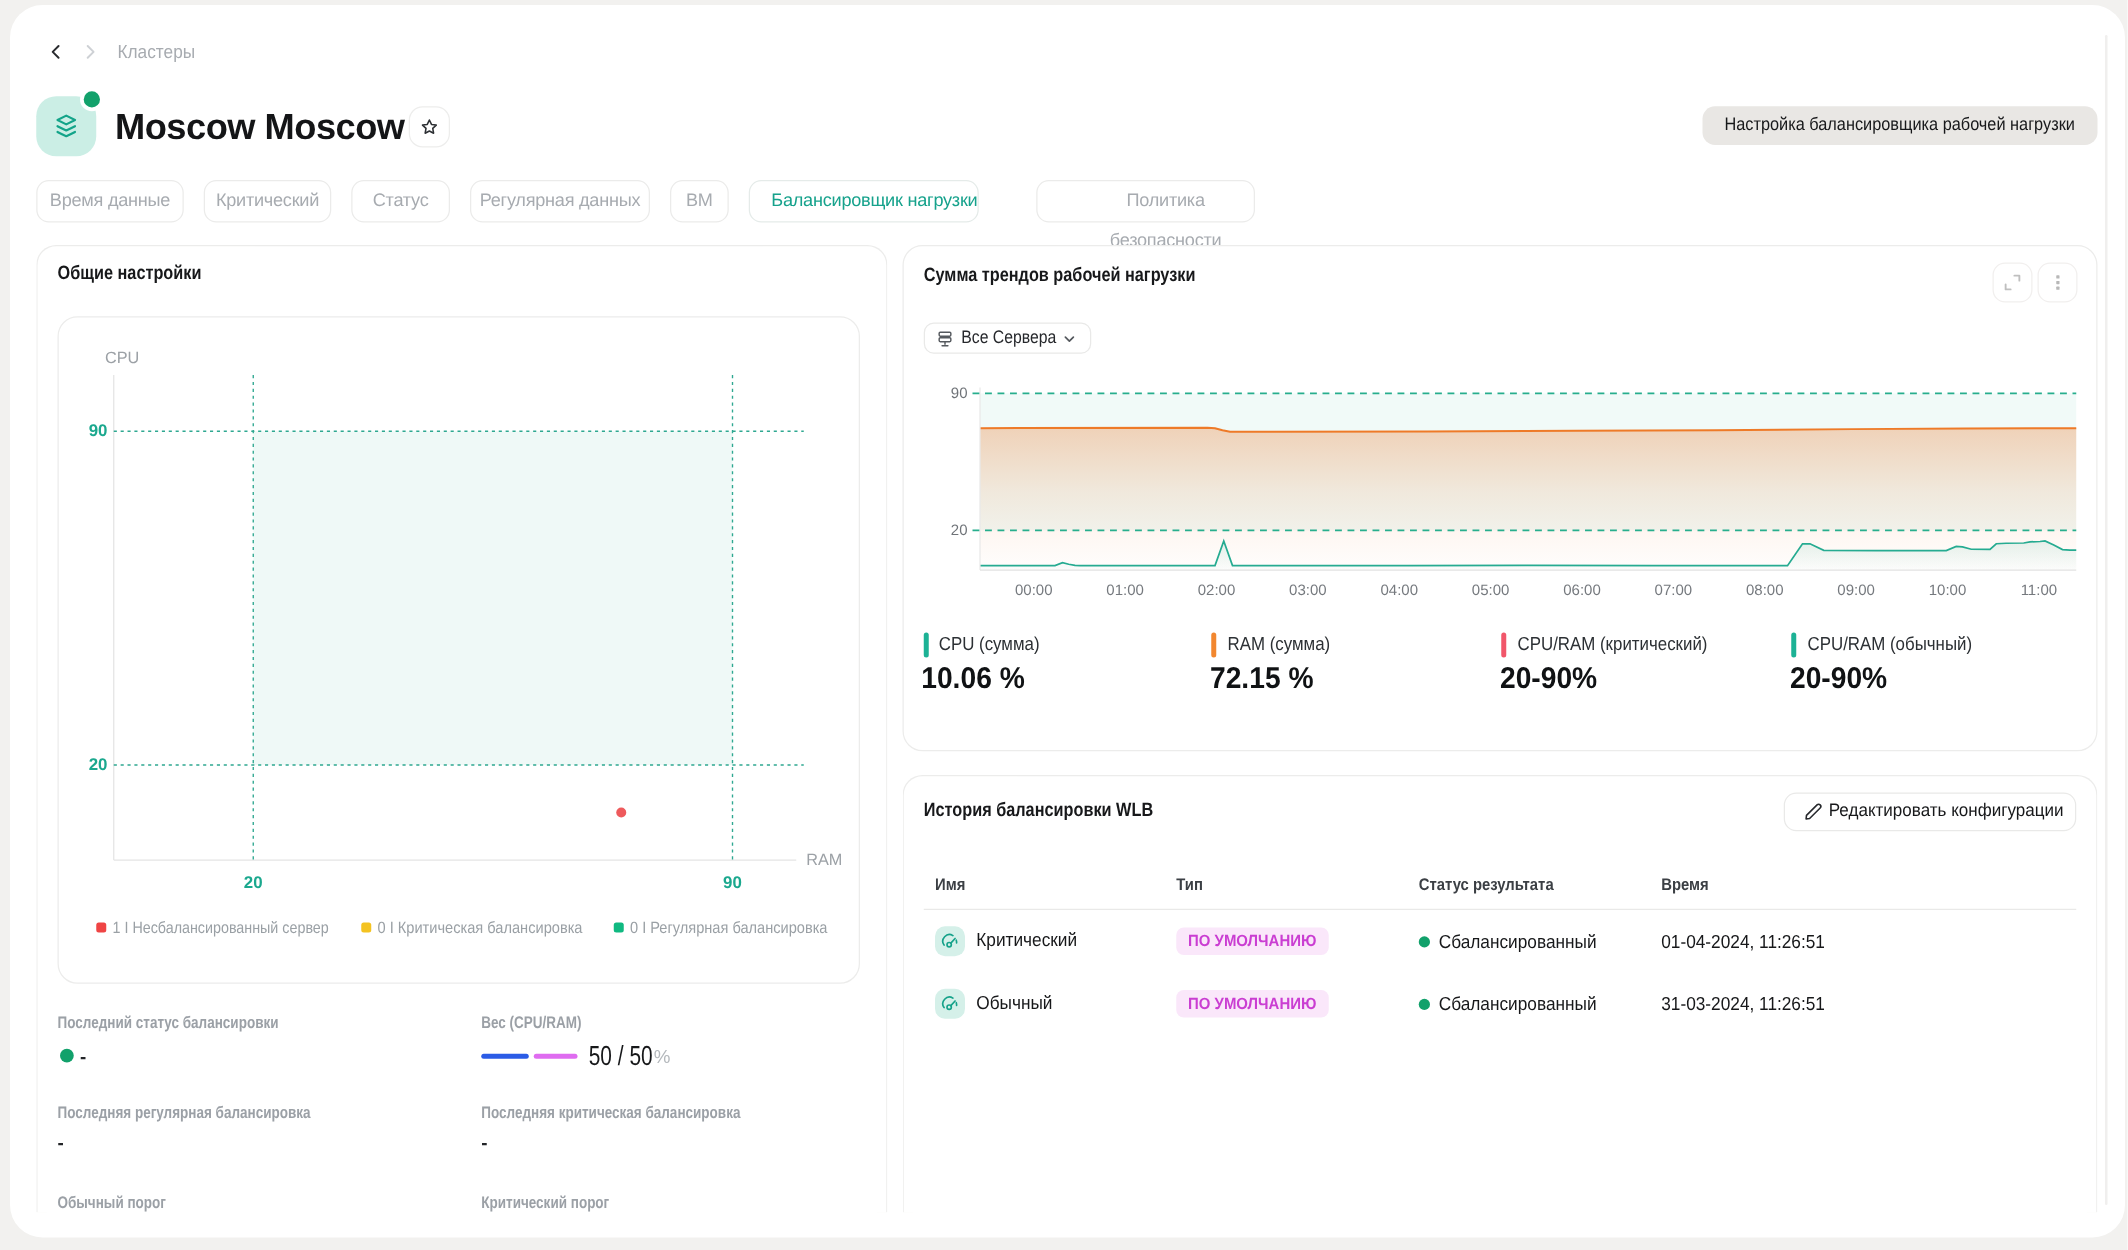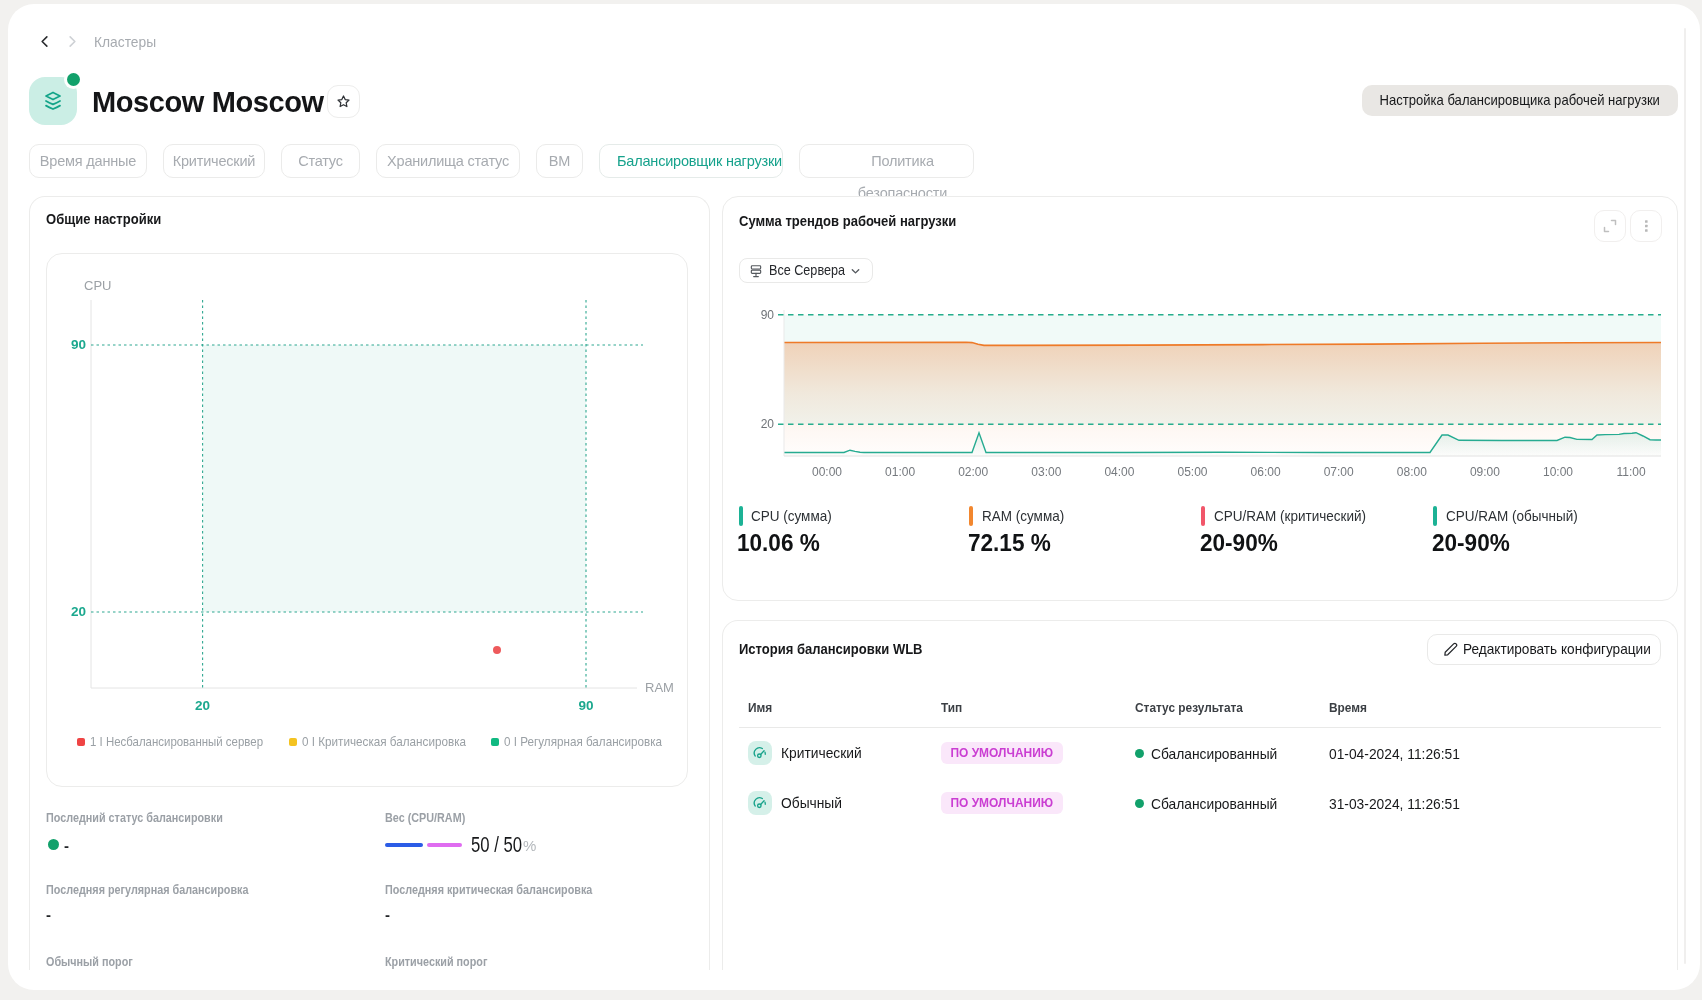--- a/index.html
+++ b/index.html
@@ -68,24 +68,24 @@
 <div class="starbtn">
     <svg width="15" height="15" viewBox="0 0 24 24">
       <path d="M12 3.2 L14.7 8.9 L20.8 9.7 L16.3 14 L17.4 20.1 L12 17.2 L6.6 20.1 L7.7 14 L3.2 9.7 L9.3 8.9 Z" fill="none" stroke="#2e3135" stroke-width="2" stroke-linejoin="round" stroke-linecap="round"></path>
     </svg>
   </div>
 <div class="cfgbtn"><span>Настройка балансировщика рабочей нагрузки</span></div>
 
 <div class="tab" style="left:29px; width:118px;">Время данные</div>
 <div class="tab" style="left:163px; width:102px;">Критический</div>
 <div class="tab" style="left:281px; width:79px;">Статус</div>
-<div class="tab" style="left:376px; width:144px;">Хранилища статус</div>
+<div class="tab" style="left:376px; width:144px;">Регулярная данных</div>
 <div class="tab" style="left:536px; width:47px;">ВМ</div>
 <div class="tab active" style="left:599px; width:184px;padding-left:17px;">Балансировщик нагрузки</div>
-<div class="tab" style="left:799px; width:175px;padding-left:32px;">Политика безопасности</div>
+<div class="tab" style="left:829px; width:175px;padding-left:32px;">Политика безопасности</div>
 
 <div class="card cut" style="left:29px; top:196px; width:681px; height:774px;"></div>
 <div class="ctitle" style="left:46px; top:210px;">Общие настройки</div>
 <div class="card" style="left:46px; top:253px; width:642px; height:534px;"></div>
 <svg class="abs" style="left:46px; top:253px;" width="642" height="534" viewBox="0 0 642 534">
   <text x="38" y="37" font-size="13" fill="#9ca1a6">CPU</text>
   <rect x="156.6" y="92" width="383.4" height="267" fill="rgba(22,162,138,0.065)"></rect>
   <line x1="45" y1="47" x2="45" y2="435" stroke="#e4e4e4" stroke-width="1"></line>
   <line x1="45" y1="435" x2="591" y2="435" stroke="#e4e4e4" stroke-width="1"></line>
   <line x1="45" y1="92" x2="597" y2="92" stroke="#2fa891" stroke-width="1.1" stroke-dasharray="2.5 3"></line>

